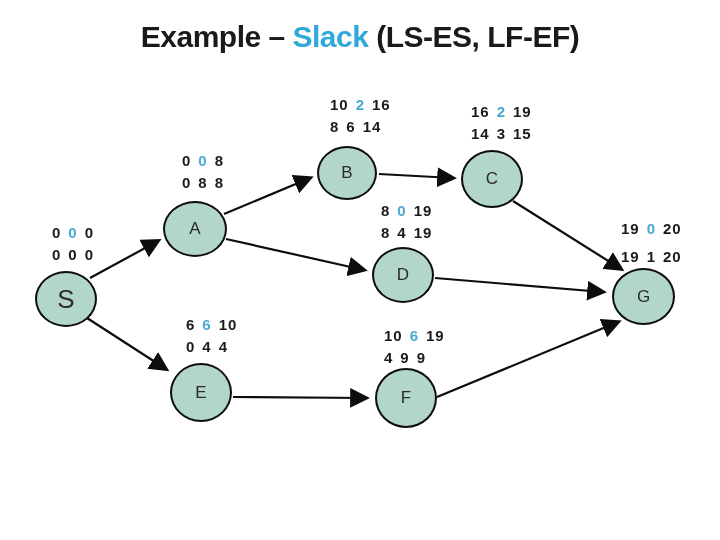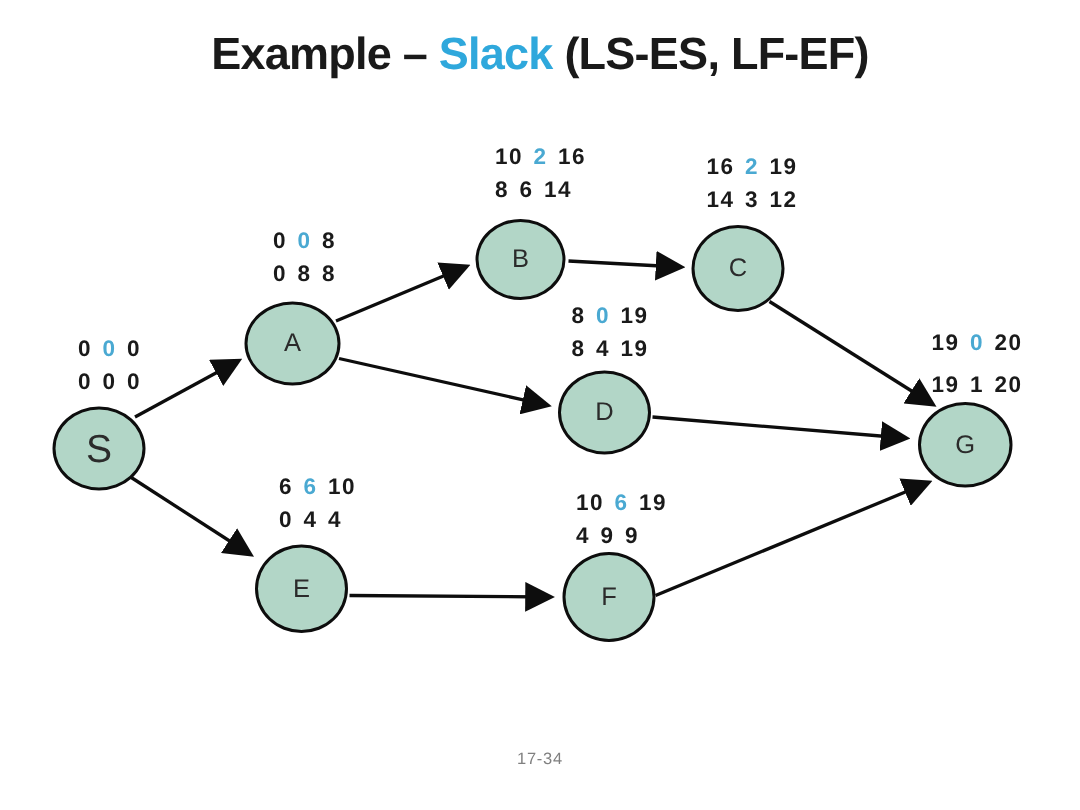--- a/index.html
+++ b/index.html
@@ -102,21 +102,21 @@
     <div class="ann-row"><span>0</span><span>8</span><span>8</span></div>
   </div>
 
   <div class="ann ann-b">
     <div class="ann-row"><span>10</span><span class="hl">2</span><span>16</span></div>
     <div class="ann-row"><span>8</span><span>6</span><span>14</span></div>
   </div>
 
   <div class="ann ann-c">
     <div class="ann-row"><span>16</span><span class="hl">2</span><span>19</span></div>
-    <div class="ann-row"><span>14</span><span>3</span><span>12</span></div>
+    <div class="ann-row"><span>14</span><span>3</span><span>15</span></div>
   </div>
 
   <div class="ann ann-d">
     <div class="ann-row"><span>8</span><span class="hl">0</span><span>19</span></div>
     <div class="ann-row"><span>8</span><span>4</span><span>19</span></div>
   </div>
 
   <div class="ann ann-e">
     <div class="ann-row"><span>6</span><span class="hl">6</span><span>10</span></div>
     <div class="ann-row"><span>0</span><span>4</span><span>4</span></div>
@@ -125,15 +125,14 @@
   <div class="ann ann-f">
     <div class="ann-row"><span>10</span><span class="hl">6</span><span>19</span></div>
     <div class="ann-row"><span>4</span><span>9</span><span>9</span></div>
   </div>
 
   <div class="ann ann-g">
     <div class="ann-row"><span>19</span><span class="hl">0</span><span>20</span></div>
     <div class="ann-row"><span>19</span><span>1</span><span>20</span></div>
   </div>
 
-  <div class="footer">17-34</div>
 
 </div>
 
 </body></html>

